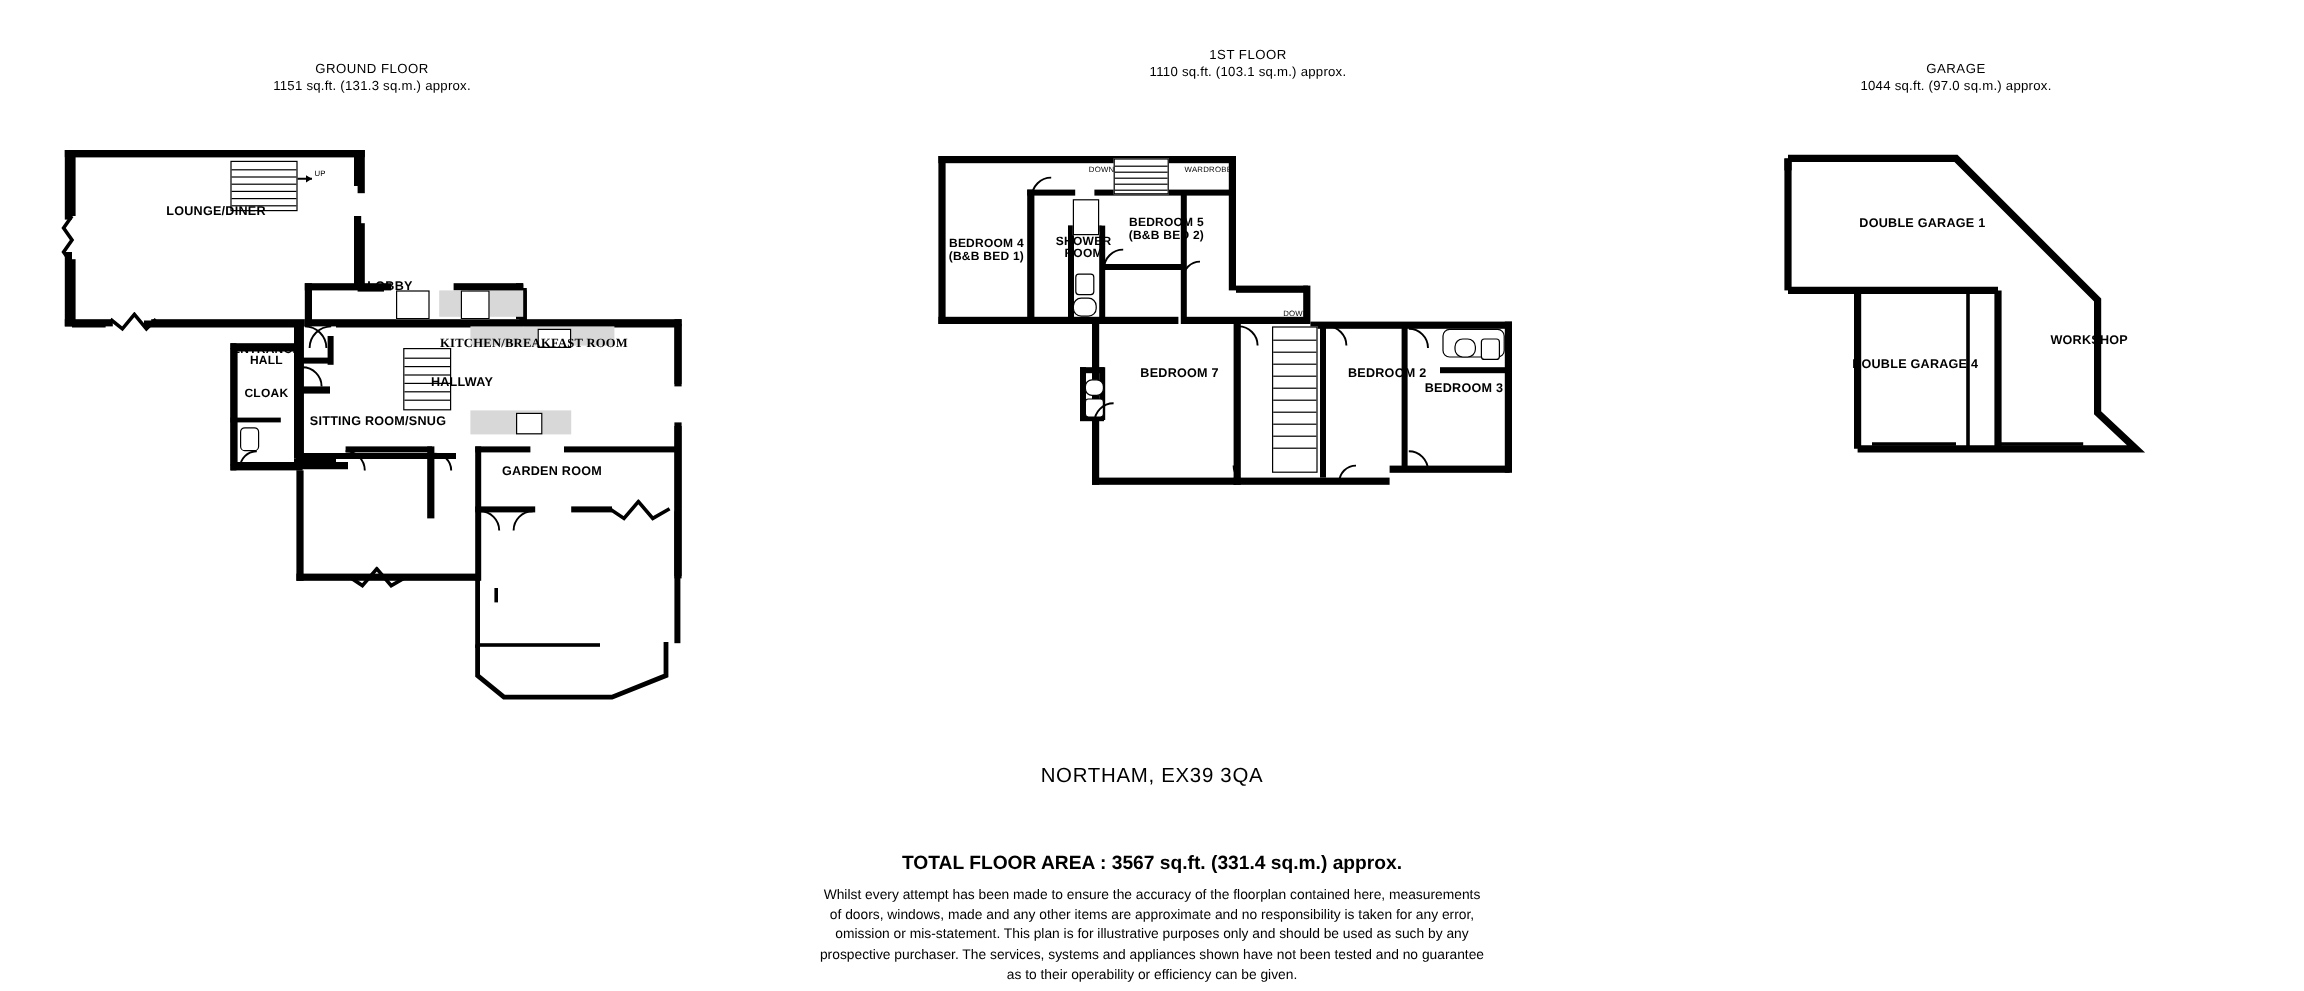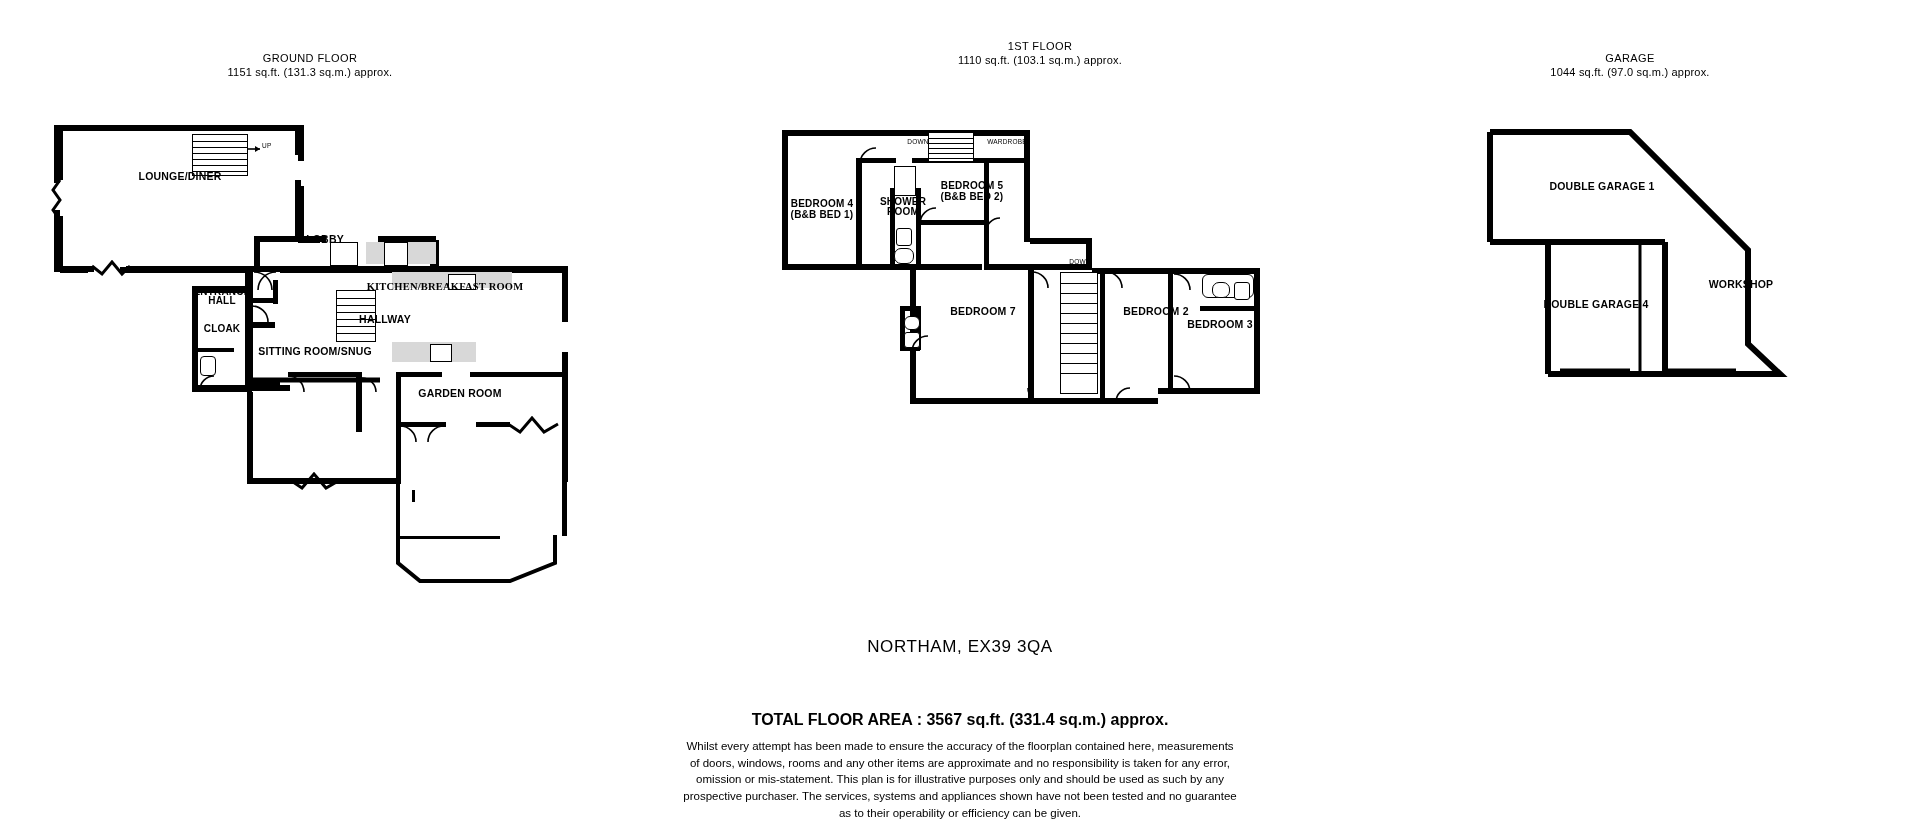--- a/index.html
+++ b/index.html
@@ -449,19 +449,19 @@
     <div class="lbl" style="left:42px;top:60px;width:160px;">DOUBLE GARAGE 1</div>
     <div class="lbl" style="left:36px;top:178px;width:160px;">DOUBLE GARAGE 4</div>
     <div class="lbl" style="left:196px;top:158px;width:130px;">WORKSHOP</div>
   </div>
 
   <div class="addr" style="top:637px;">NORTHAM, EX39 3QA</div>
   <div class="total" style="top:672px;margin-top:39px;">TOTAL FLOOR AREA : 3567 sq.ft. (331.4 sq.m.) approx.</div>
 
   <div class="disc" style="top:700px;">
     <div>Whilst every attempt has been made to ensure the accuracy of the floorplan contained here, measurements</div>
-    <div>of doors, windows, rooms and any other items are approximate and no responsibility is taken for any error,</div>
+    <div>of doors, windows, made and any other items are approximate and no responsibility is taken for any error,</div>
     <div>omission or mis-statement. This plan is for illustrative purposes only and should be used as such by any</div>
     <div>prospective purchaser. The services, systems and appliances shown have not been tested and no guarantee</div>
     <div>as to their operability or efficiency can be given.</div>
   </div>
 
 </div>
 
 </body></html>

